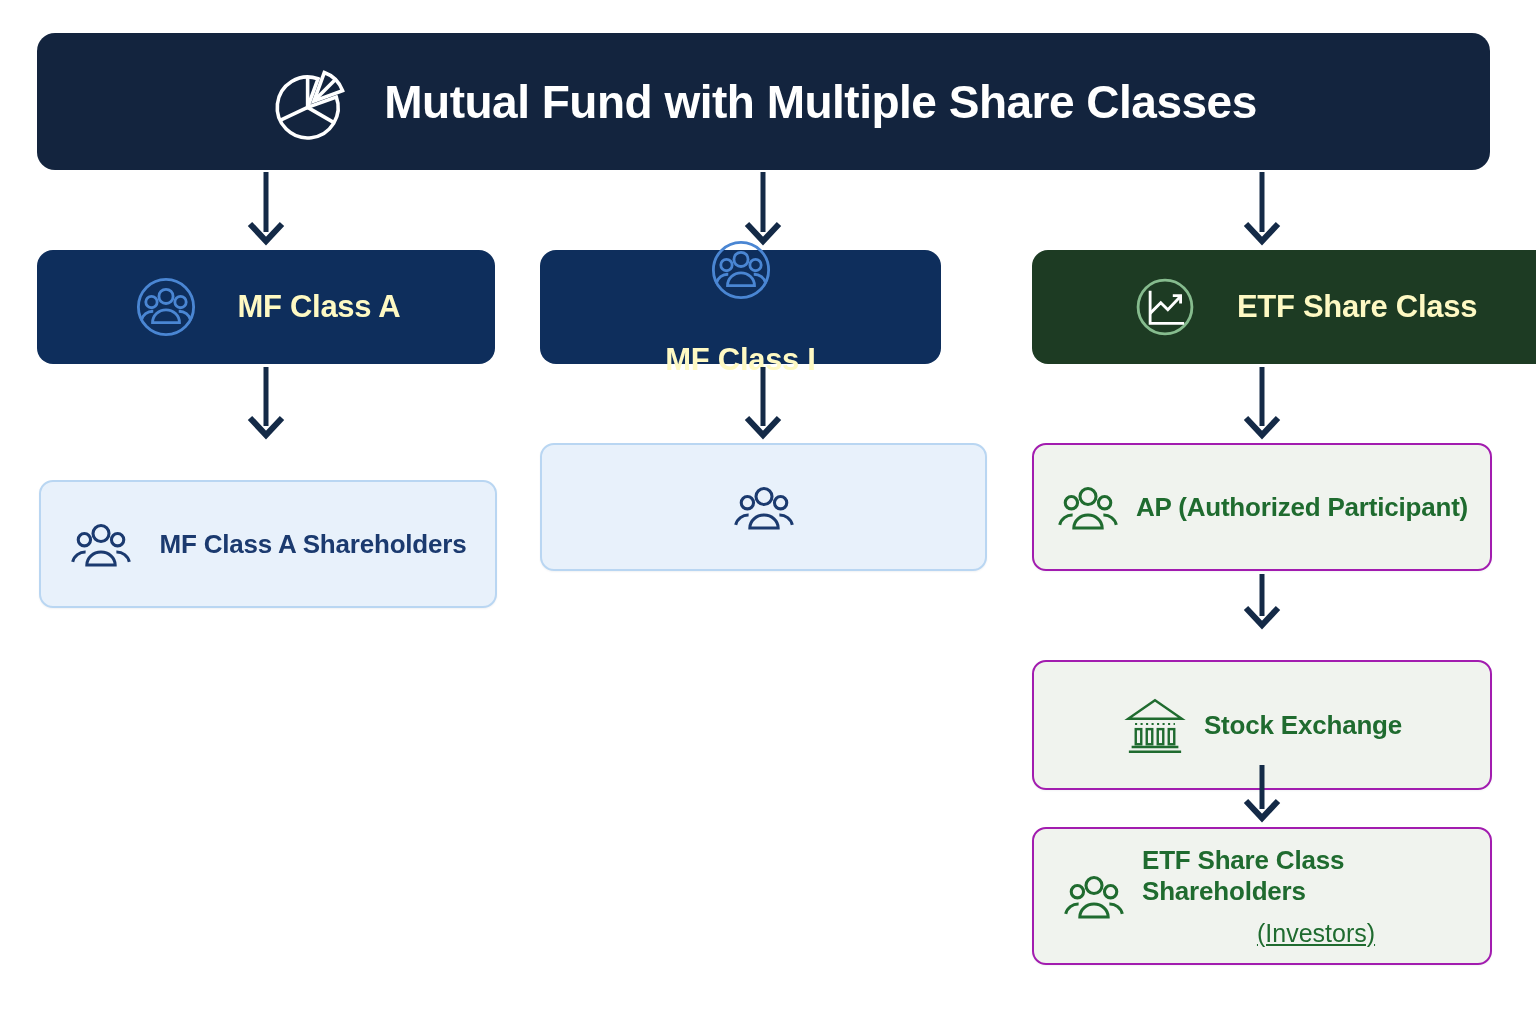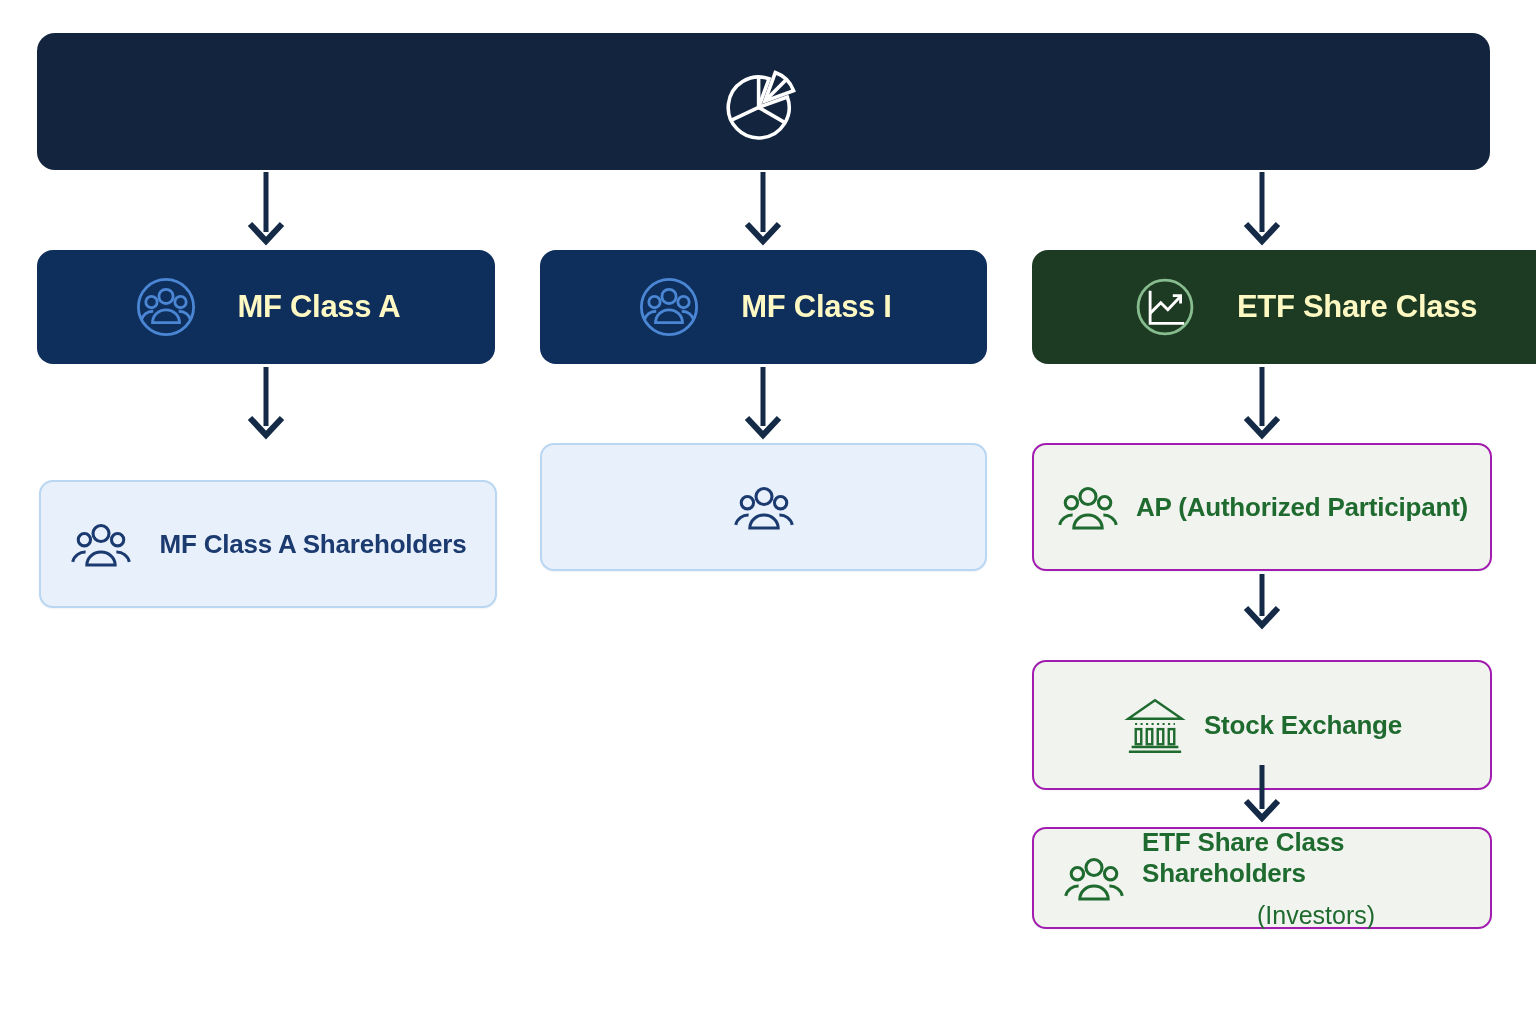--- a/index.html
+++ b/index.html
@@ -21,40 +21,41 @@
   .blue-light {
     background:#E8F1FB; border:2px solid #B9D6F2; border-radius:14px; gap:26px;
     box-shadow:0 1px 2px rgba(20,42,71,0.06);
   }
   .green-light {
     background:#F0F3EE; border:2px solid #a21caf; border-radius:14px; gap:16px;
     box-shadow:0 1px 2px rgba(20,42,71,0.05);
   }
   .blue-label { color:#1B3A6F; font-size:26px; font-weight:bold; letter-spacing:-0.2px; }
   .green-label { color:#1F6B2F; font-size:26px; font-weight:bold; letter-spacing:-0.2px; }
-  .green-sublabel { color:#1F6B2F; font-size:25px; font-weight:normal; margin-top:12px; }
+  .green-sublabel { color:#1F6B2F; font-size:25px; font-weight:normal; margin-top:12px;text-decoration:underline; }
   .two-line { display:flex; flex-direction:column; align-items:center; }
   .arrow { position:absolute; }
   .arrow svg { display:block; }
   .icon-svg { flex:0 0 auto; }
 </style>
 </head>
 <body>
 
 <div class="canvas">
 
   <div class="node header-bar">
     <svg class="icon-svg" width="86" height="86" viewBox="0 0 96 96" fill="none" stroke="#FFFFFF" stroke-width="4">
       <path d="M74 42.4 A34 34 0 1 1 53.6 22.1 L42 54 Z"></path>
       <line x1="42" y1="54" x2="42" y2="20"></line>
       <line x1="42" y1="54" x2="11.2" y2="68.4"></line>
       <line x1="42" y1="54" x2="71.4" y2="71"></line>
       <path d="M49 47 L81 35.4 A34 34 0 0 0 60.6 15.1 Z"></path>
       <line x1="49" y1="47" x2="73" y2="23"></line>
     </svg>
+    <span class="header-title">Mutual Fund with Multiple Share Classes</span>
   </div>
 
   <div class="arrow" style="left:244px; top:172px;">
     <svg width="44" height="74" viewBox="0 0 44 74" fill="none" stroke="#142A47">
         <line x1="22" y1="0" x2="22" y2="60" stroke-width="5"></line>
         <polyline points="6,52 22,69 38,52" stroke-width="6"></polyline>
       </svg>
   </div>
   <div class="arrow" style="left:741px; top:172px;">
     <svg width="44" height="74" viewBox="0 0 44 74" fill="none" stroke="#142A47">
@@ -75,21 +76,21 @@
       <circle cx="48" cy="33" r="10"></circle>
       <circle cx="27.5" cy="41" r="8"></circle>
       <circle cx="68.5" cy="41" r="8"></circle>
       <path d="M29 70 a19 18 0 0 1 38 0 z"></path>
       <path d="M13 67 a17 17 0 0 1 17 -13"></path>
       <path d="M83 67 a17 17 0 0 0 -17 -13"></path>
     </svg>
     <span class="node-title">MF Class A</span>
   </div>
 
-  <div class="node navy-node" style="left:540px; top:250px; width:447px; height:114px;">
+  <div class="node navy-node" style="left:540px; top:250px; width:401px; height:114px;flex-direction:column;">
     <svg class="icon-svg" width="68" height="68" viewBox="0 0 96 96" fill="none" stroke="#4A86D3" stroke-width="4">
       <circle cx="48" cy="48" r="39"></circle>
       <circle cx="48" cy="33" r="10"></circle>
       <circle cx="27.5" cy="41" r="8"></circle>
       <circle cx="68.5" cy="41" r="8"></circle>
       <path d="M29 70 a19 18 0 0 1 38 0 z"></path>
       <path d="M13 67 a17 17 0 0 1 17 -13"></path>
       <path d="M83 67 a17 17 0 0 0 -17 -13"></path>
     </svg>
     <span class="node-title">MF Class I</span>
@@ -180,21 +181,21 @@
     <span class="green-label">Stock Exchange</span>
   </div>
 
   <div class="arrow" style="left:1240px; top:765px;">
     <svg width="44" height="58" viewBox="0 0 44 58" fill="none" stroke="#142A47">
         <line x1="22" y1="0" x2="22" y2="44" stroke-width="5"></line>
         <polyline points="6,36 22,53 38,36" stroke-width="6"></polyline>
       </svg>
   </div>
 
-  <div class="node green-light" style="left:1032px; top:827px; width:460px; height:102px;padding-left:28px;">
+  <div class="node green-light" style="left:1032px; top:827px; width:460px; height:138px;padding-left:28px;">
     <svg class="icon-svg" width="64" height="52" viewBox="0 0 104 84" fill="none" stroke="#1F6B2F" stroke-width="5">
       <circle cx="52" cy="25" r="13"></circle>
       <circle cx="25" cy="35" r="10"></circle>
       <circle cx="79" cy="35" r="10"></circle>
       <path d="M29 76 a23 21 0 0 1 46 0 z"></path>
       <path d="M6 71 a21 21 0 0 1 21 -16"></path>
       <path d="M98 71 a21 21 0 0 0 -21 -16"></path>
     </svg>
     <span class="two-line">
       <span class="green-label">ETF Share Class Shareholders</span>

